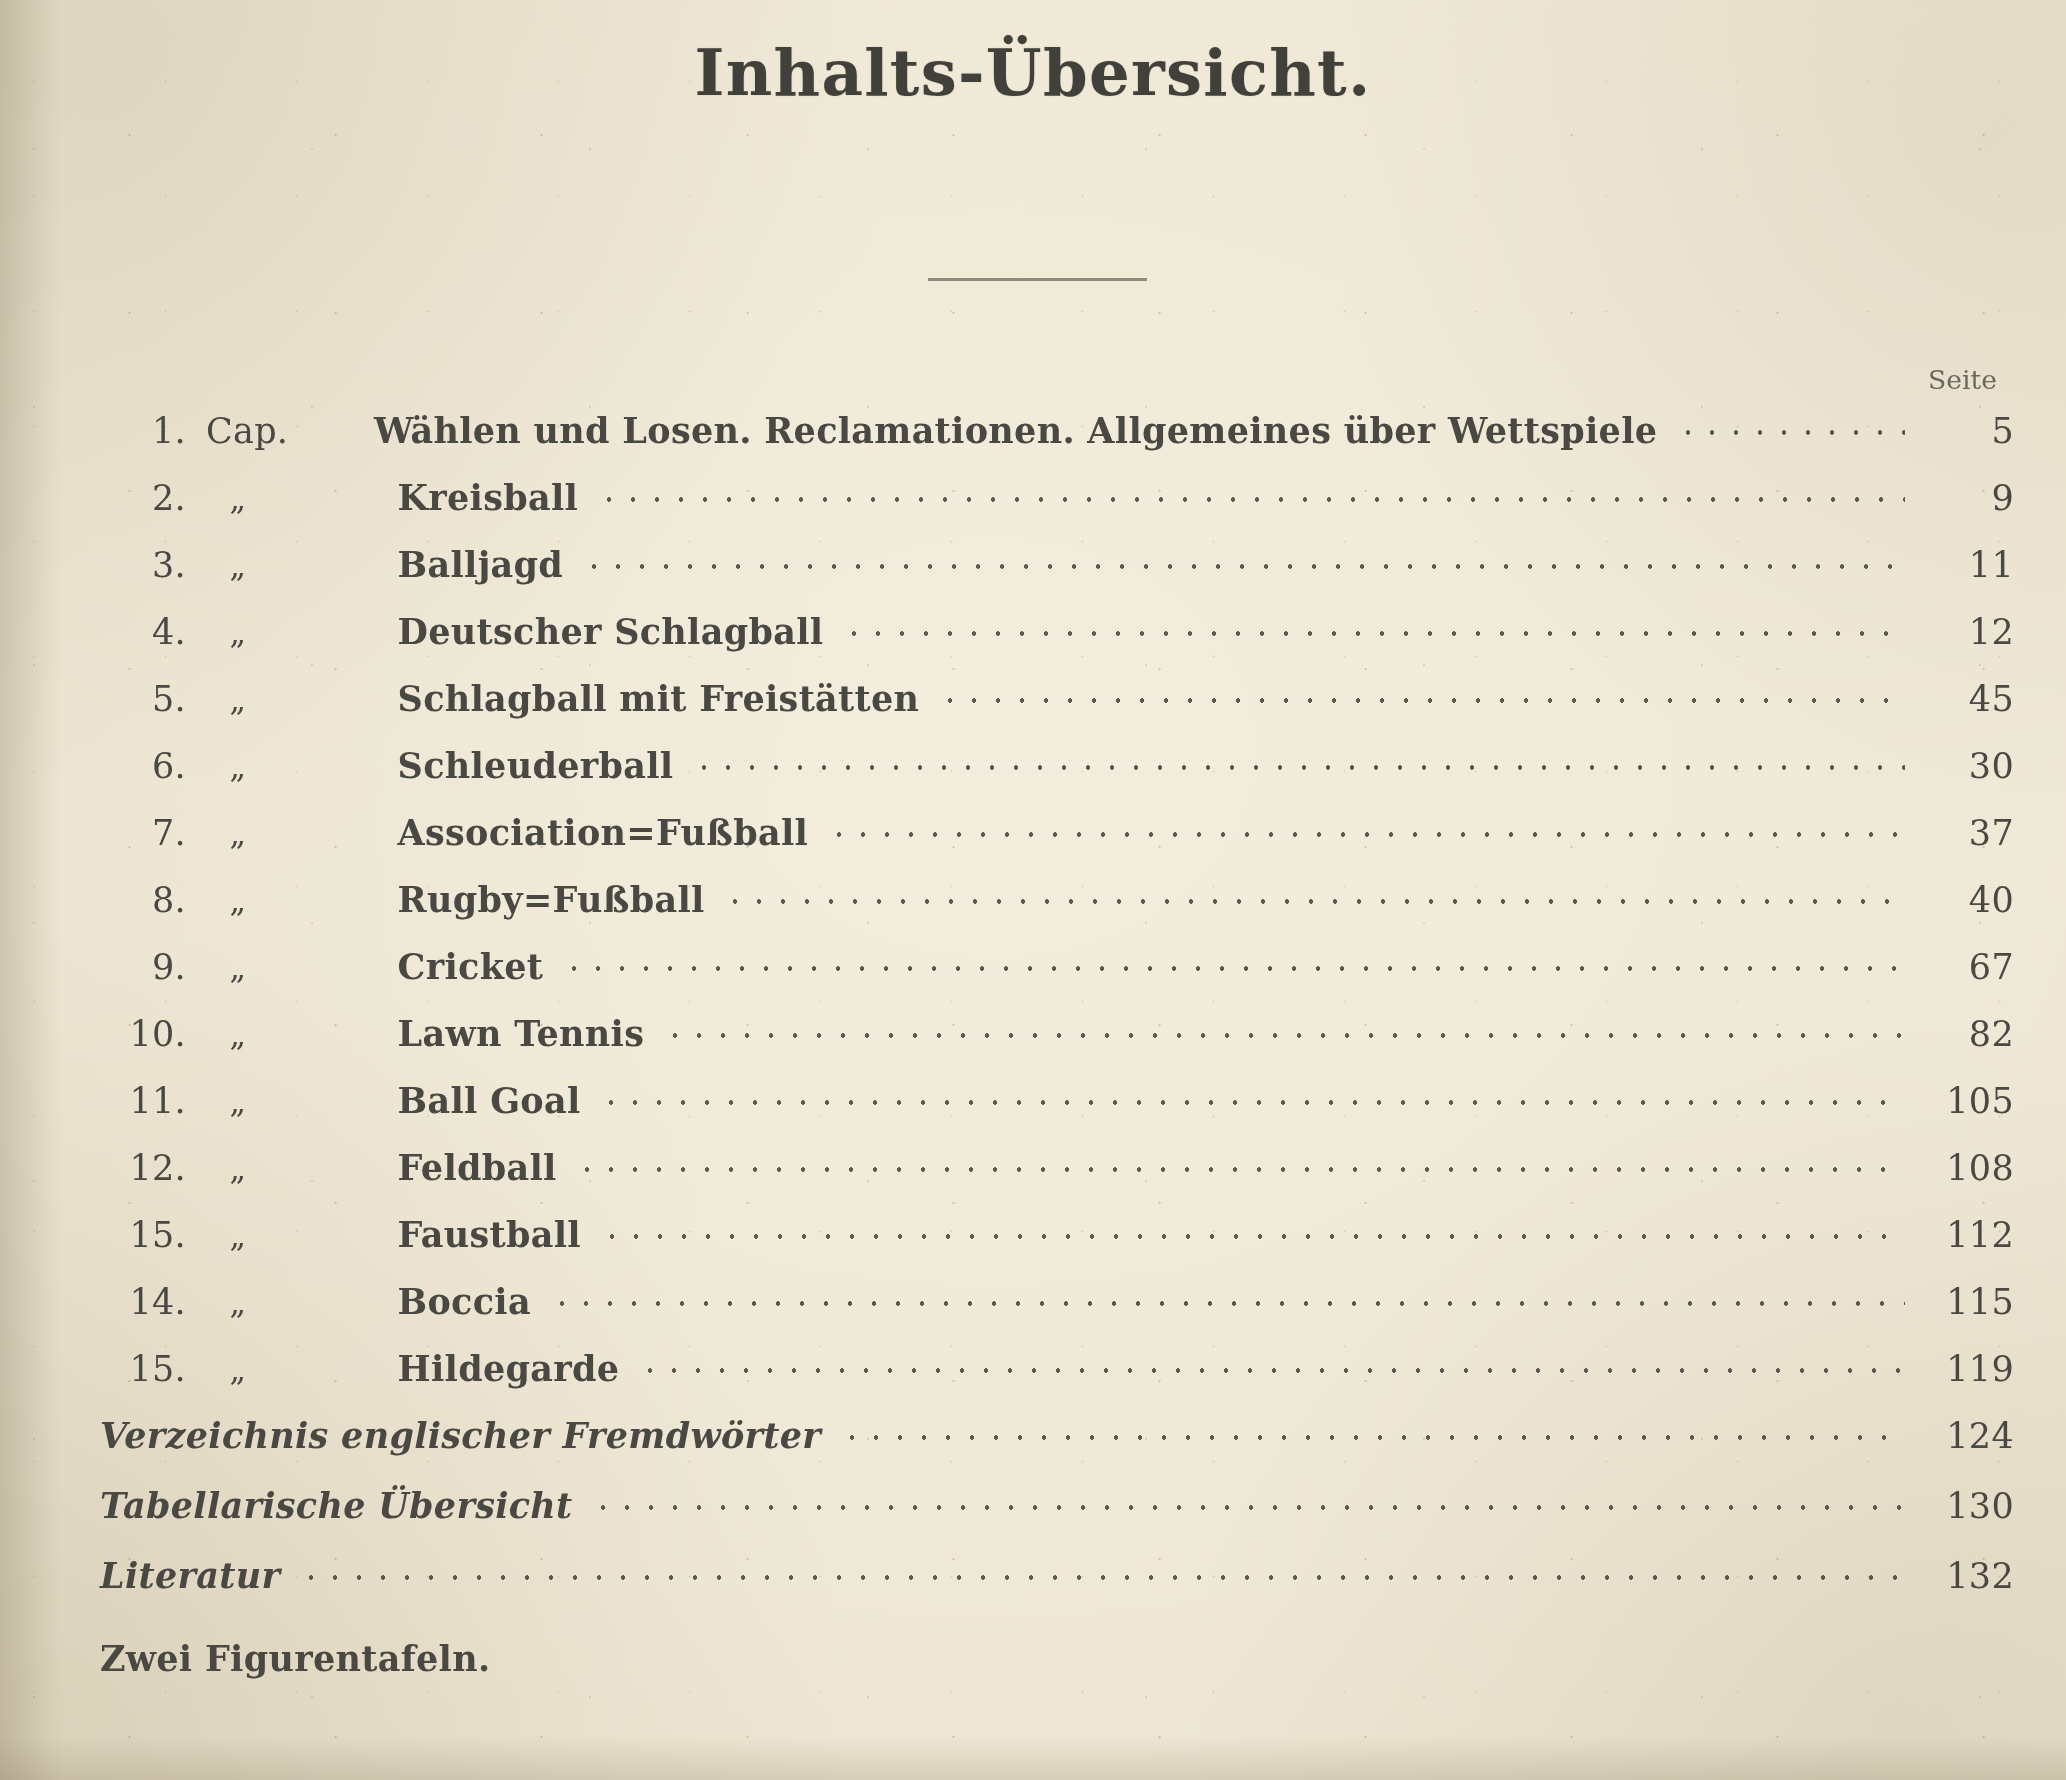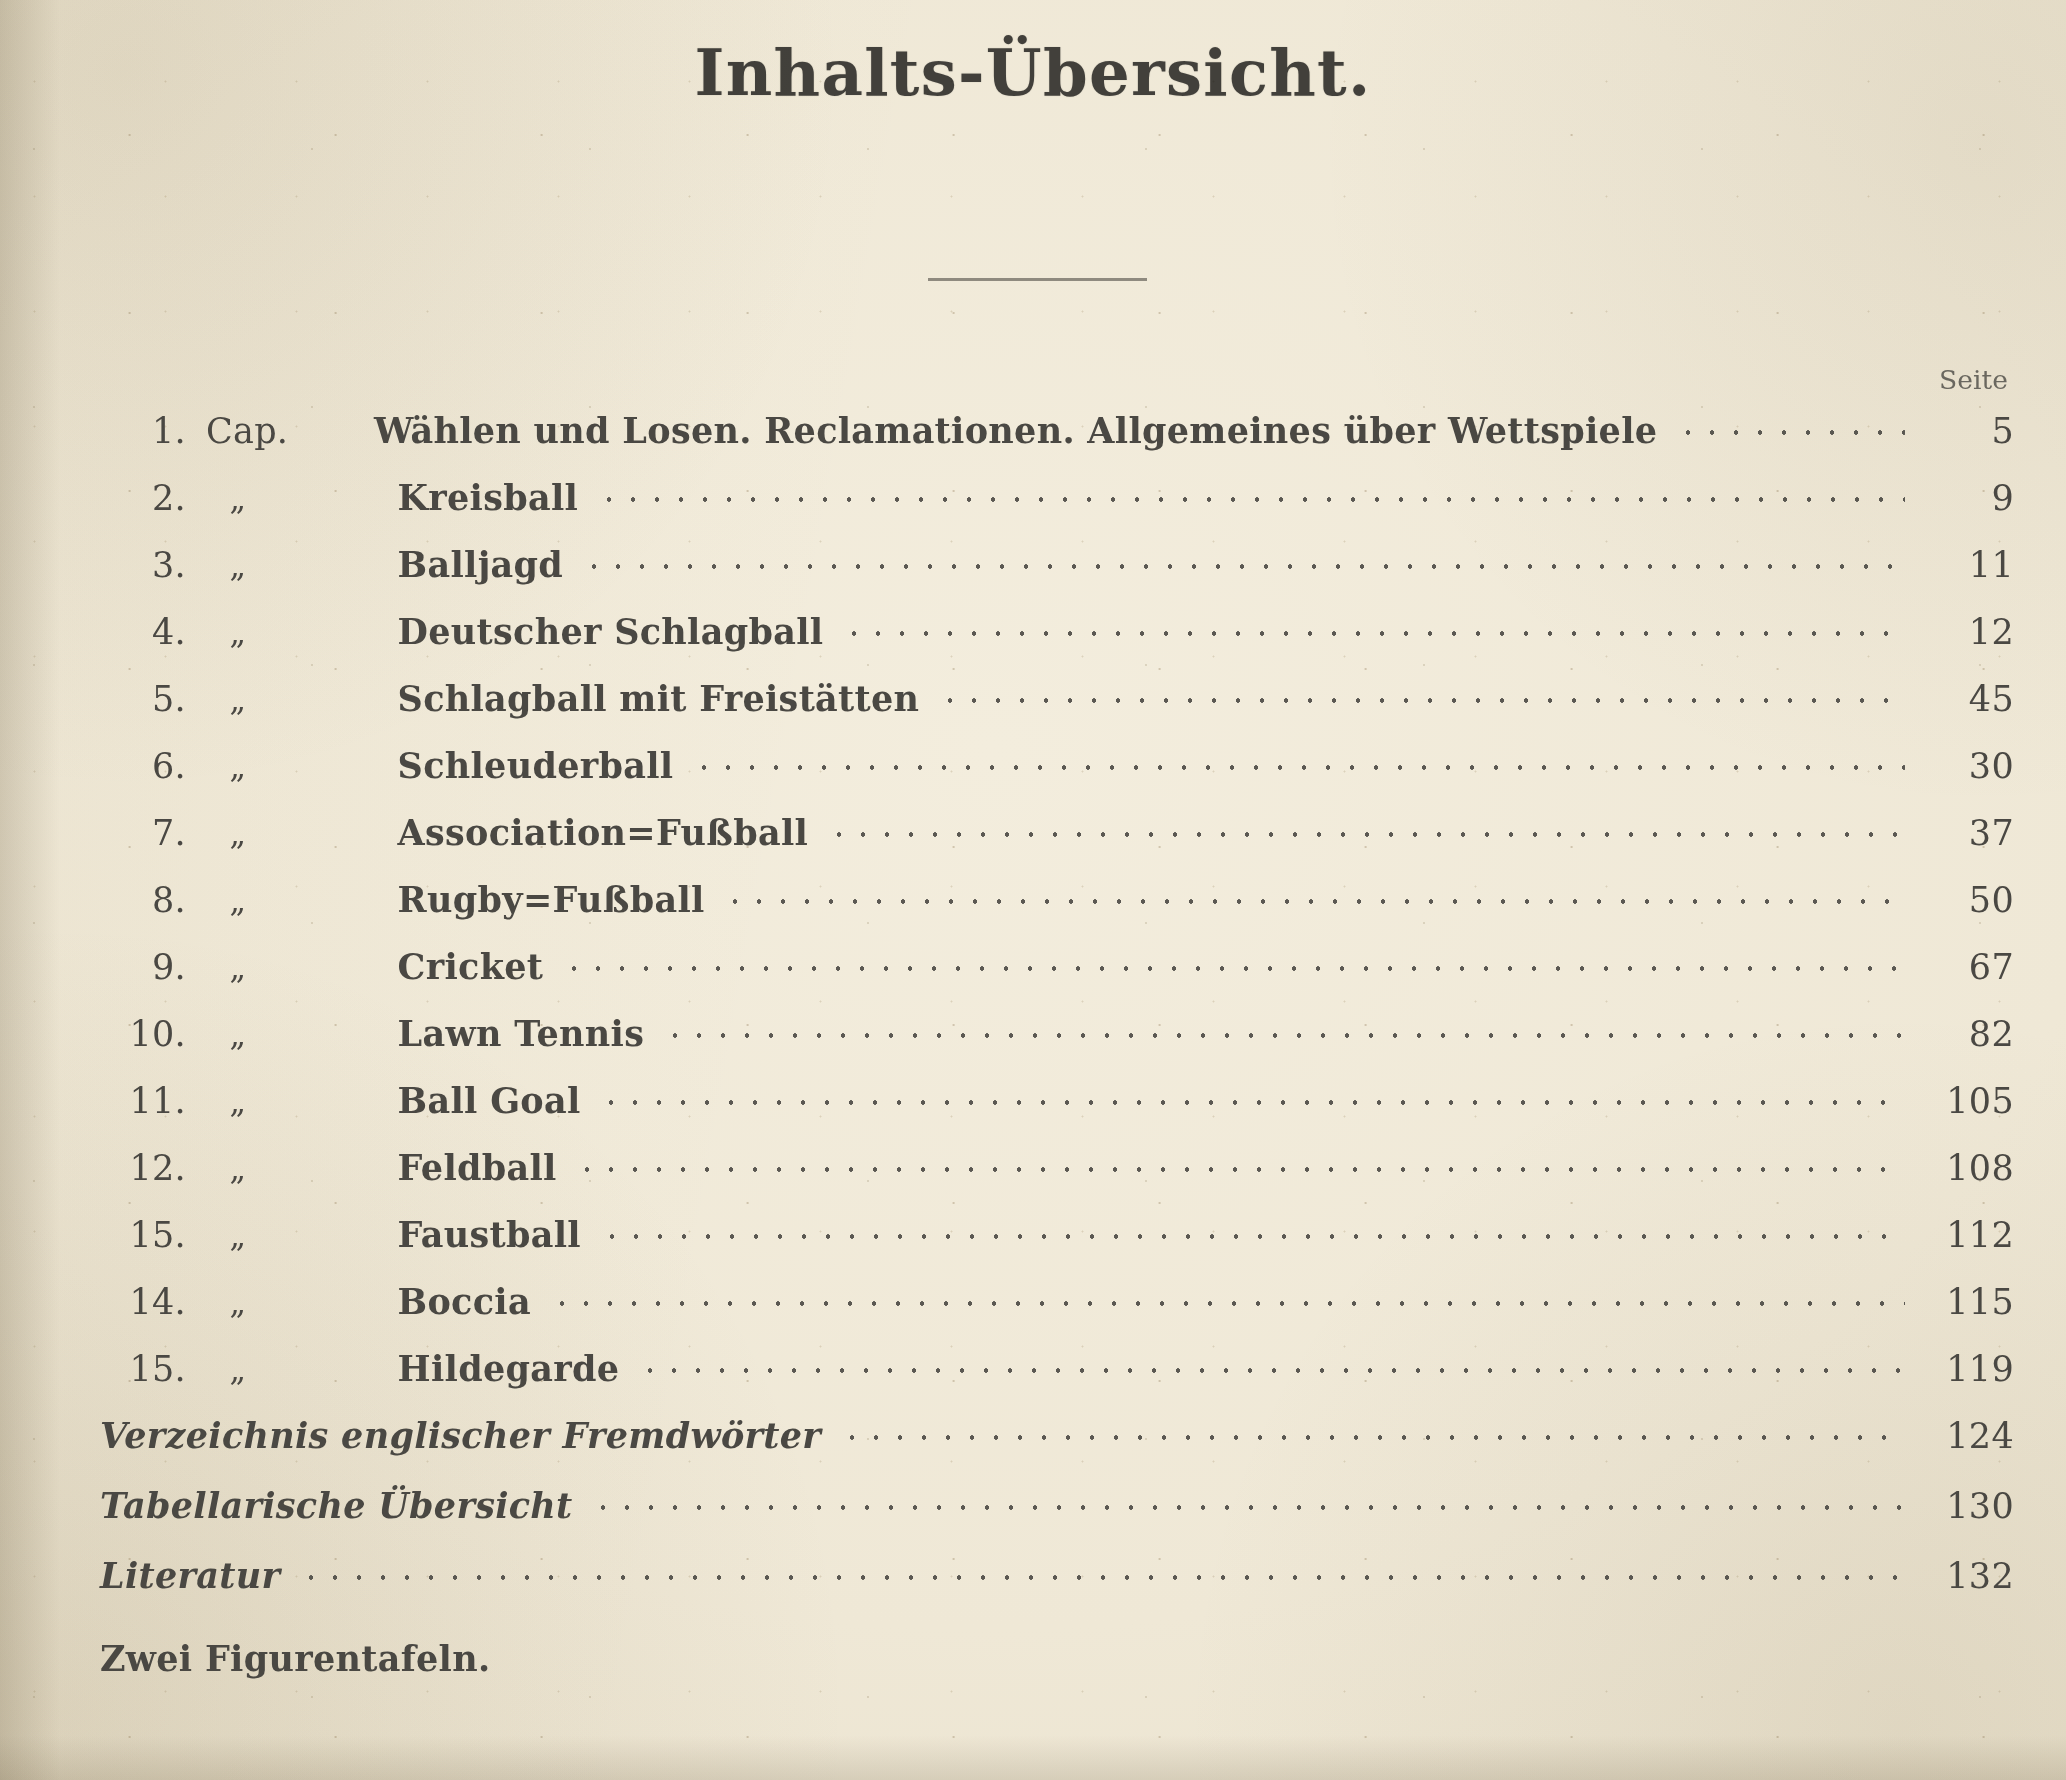--- a/index.html
+++ b/index.html
@@ -74,21 +74,21 @@
     left: 928px;
     width: 219px;
     height: 3.3px;
     background: #6d6a60;
     opacity: 0.75;
   }
 
   .seite-label {
     position: absolute;
     top: 364px;
-    right: 58px;
+    right: 69px;
     font-size: 26.6px;
     color: #55534c;
     font-family: "DejaVu Serif", serif;
     opacity: 0.85;
   }
 
   .entries {
     position: absolute;
     top: 410px;
     left: 100px;
@@ -252,21 +252,21 @@
       <span class="label">Association=Fußball</span>
       <span class="leader"></span>
       <span class="page">37</span>
     </div>
 
     <div class="row">
       <span class="num">8.</span>
       <span class="cap dittomark">„</span>
       <span class="label">Rugby=Fußball</span>
       <span class="leader"></span>
-      <span class="page">50</span>
+      <span class="page">40</span>
     </div>
 
     <div class="row">
       <span class="num">9.</span>
       <span class="cap dittomark">„</span>
       <span class="label">Cricket</span>
       <span class="leader"></span>
       <span class="page">67</span>
     </div>
 

